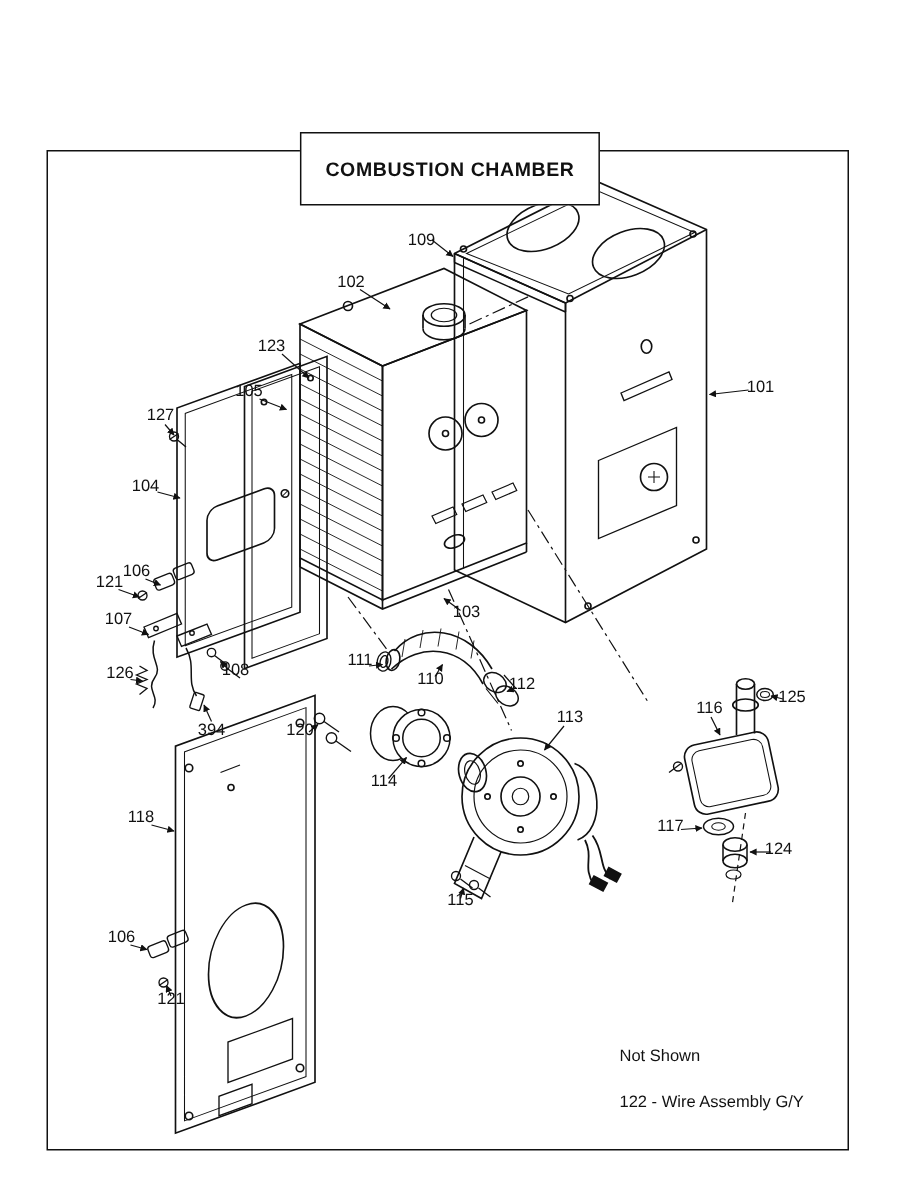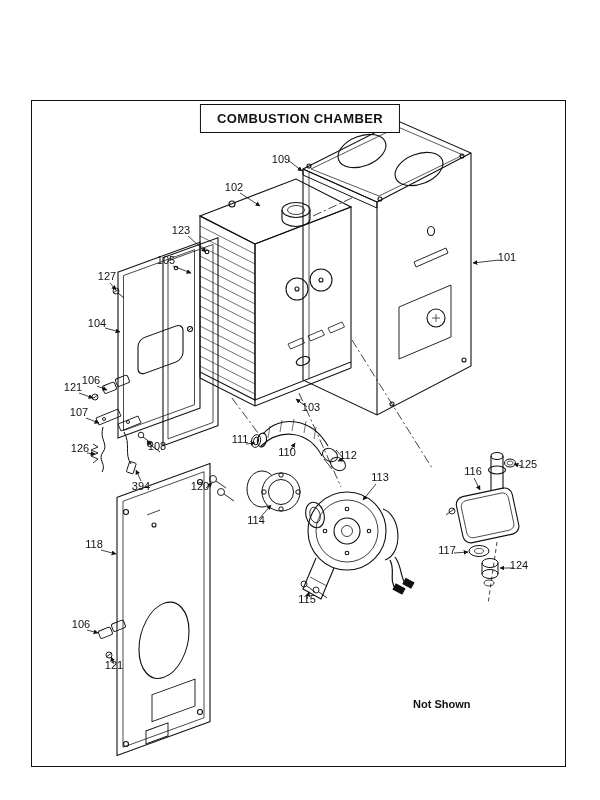--- a/index.html
+++ b/index.html
@@ -1,27 +1,27 @@
 <!DOCTYPE html>
 <html><head>
 <meta charset="utf-8">
 <style>
   html,body{margin:0;padding:0;background:#fff}
   .page{position:relative;width:600px;height:800px;background:#fff;
         font-family:"Liberation Sans",sans-serif;color:#111;overflow:hidden}
   .frame{position:absolute;left:31px;top:100px;width:535px;height:667px;
          border:1.6px solid #111;box-sizing:border-box}
-  .title-box{position:absolute;left:50%;top:104px;transform:translateX(-50%);
-         border:1.6px solid #111;background:#fff;padding:6px 16px;
+  .title-box{position:absolute;left:50%;top:88px;transform:translateX(-50%);
+         border:1.6px solid #111;background:#fff;padding:16px 16px;
          font-size:13px;font-weight:bold;letter-spacing:.4px;white-space:nowrap;z-index:3}
   svg.art{position:absolute;left:0;top:0;z-index:2}
   .co{font-size:11px;fill:#111;font-family:"Liberation Sans",sans-serif}
   .ldr{stroke:#111;stroke-width:.8}
   .not-shown{position:absolute;left:413px;top:697px;font-size:11px;line-height:1.45;z-index:3}
-  .ns-head{font-weight:bold;margin-bottom:15px}
+  .ns-head{font-weight:normal;margin-bottom:15px}
 </style>
 </head>
 <body>
 
 <div class="page">
 
   <div class="frame"></div>
   <div class="title-box">COMBUSTION CHAMBER</div>
 
   <svg class="art" width="600" height="800" viewBox="0 0 600 800">
@@ -300,15 +300,16 @@
       <text class="co" x="519" y="569">124</text>
       <text class="co" x="94" y="548">118</text>
       <text class="co" x="307" y="603">115</text>
       <text class="co" x="81" y="628">106</text>
       <text class="co" x="114" y="669">121</text>
     </g>
   </svg>
 
   <div class="not-shown">
     <div class="ns-head">Not Shown</div>
+    <div class="ns-item">122 - Wire Assembly G/Y</div>
   </div>
 
 </div>
 
 </body></html>

